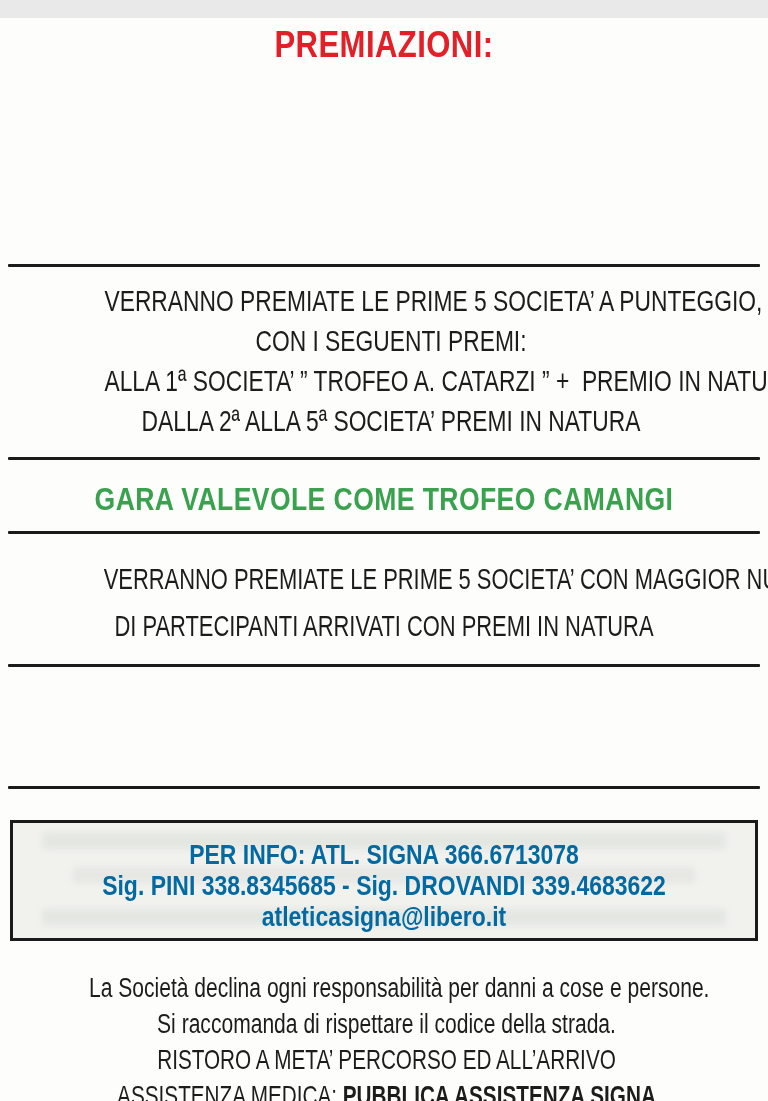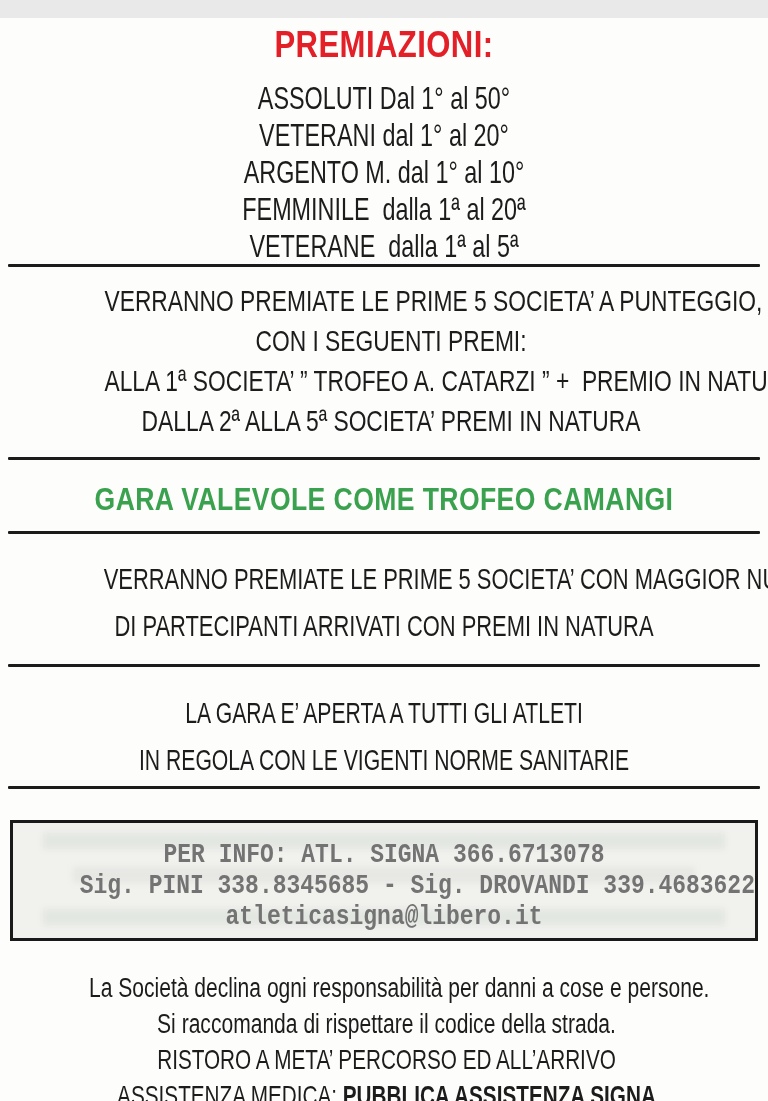--- a/index.html
+++ b/index.html
@@ -63,27 +63,20 @@
   .f-caps{font-size:28px;transform:scaleX(.74);}
   .bold{font-weight:700;}
 </style>
 </head>
 <body>
 
 <div class="page">
 
   <div class="title" style="color:#e32028;">PREMIAZIONI:</div>
 
-  <div class="s1">
-    <div class="ln">ASSOLUTI Dal 1° al 50°</div>
-    <div class="ln">VETERANI dal 1° al 20°</div>
-    <div class="ln">ARGENTO M. dal 1° al 10°</div>
-    <div class="ln">FEMMINILE  dalla 1ª al 20ª</div>
-    <div class="ln">VETERANE  dalla 1ª al 5ª</div>
-  </div>
 
   <div class="divider d1"></div>
 
   <div class="s2">
     <div class="ln">VERRANNO PREMIATE LE PRIME 5 SOCIETA’ A PUNTEGGIO,</div>
     <div class="ln">CON I SEGUENTI PREMI:</div>
     <div class="ln">ALLA 1ª SOCIETA’ ” TROFEO A. CATARZI ” +  PREMIO IN NATURA</div>
     <div class="ln">DALLA 2ª ALLA 5ª SOCIETA’ PREMI IN NATURA</div>
   </div>
 
@@ -93,32 +86,28 @@
 
   <div class="divider d3"></div>
 
   <div class="s3">
     <div class="ln">VERRANNO PREMIATE LE PRIME 5 SOCIETA’ CON MAGGIOR NUMERO</div>
     <div class="ln">DI PARTECIPANTI ARRIVATI CON PREMI IN NATURA</div>
   </div>
 
   <div class="divider d4"></div>
 
-  <div class="s4">
-    <div class="ln">LA GARA E’ APERTA A TUTTI GLI ATLETI</div>
-    <div class="ln">IN REGOLA CON LE VIGENTI NORME SANITARIE</div>
-  </div>
 
   <div class="divider d5"></div>
 
   <div class="info-box">
     <div class="ghost g1"></div>
     <div class="ghost g2"></div>
     <div class="ghost g3"></div>
-    <div class="info-box-inner" style="color:#737373;font-family:Liberation Mono, monospace;">
+    <div class="info-box-inner" style="color:#0369a1;">
       <div class="ln">PER INFO: ATL. SIGNA 366.6713078</div>
       <div class="ln">Sig. PINI 338.8345685 - Sig. DROVANDI 339.4683622</div>
       <div class="ln">atleticasigna@libero.it</div>
     </div>
   </div>
 
   <div class="footer">
     <div class="ln f-mixed">La Società declina ogni responsabilità per danni a cose e persone.</div>
     <div class="ln f-mixed">Si raccomanda di rispettare il codice della strada.</div>
     <div class="ln f-caps">RISTORO A META’ PERCORSO ED ALL’ARRIVO</div>

